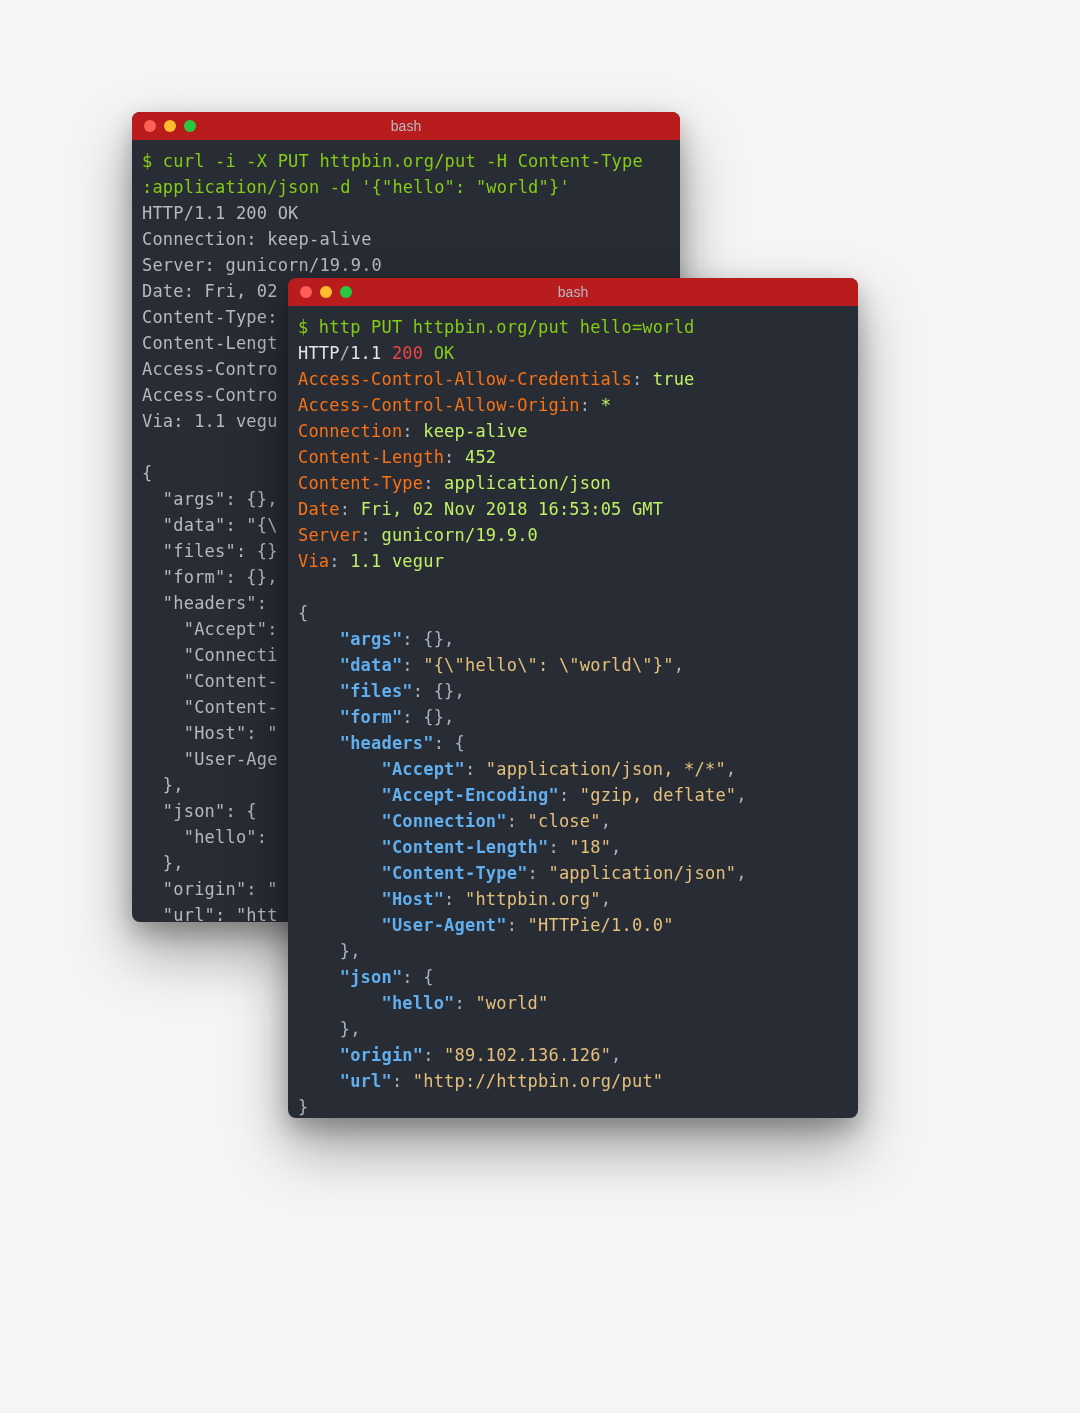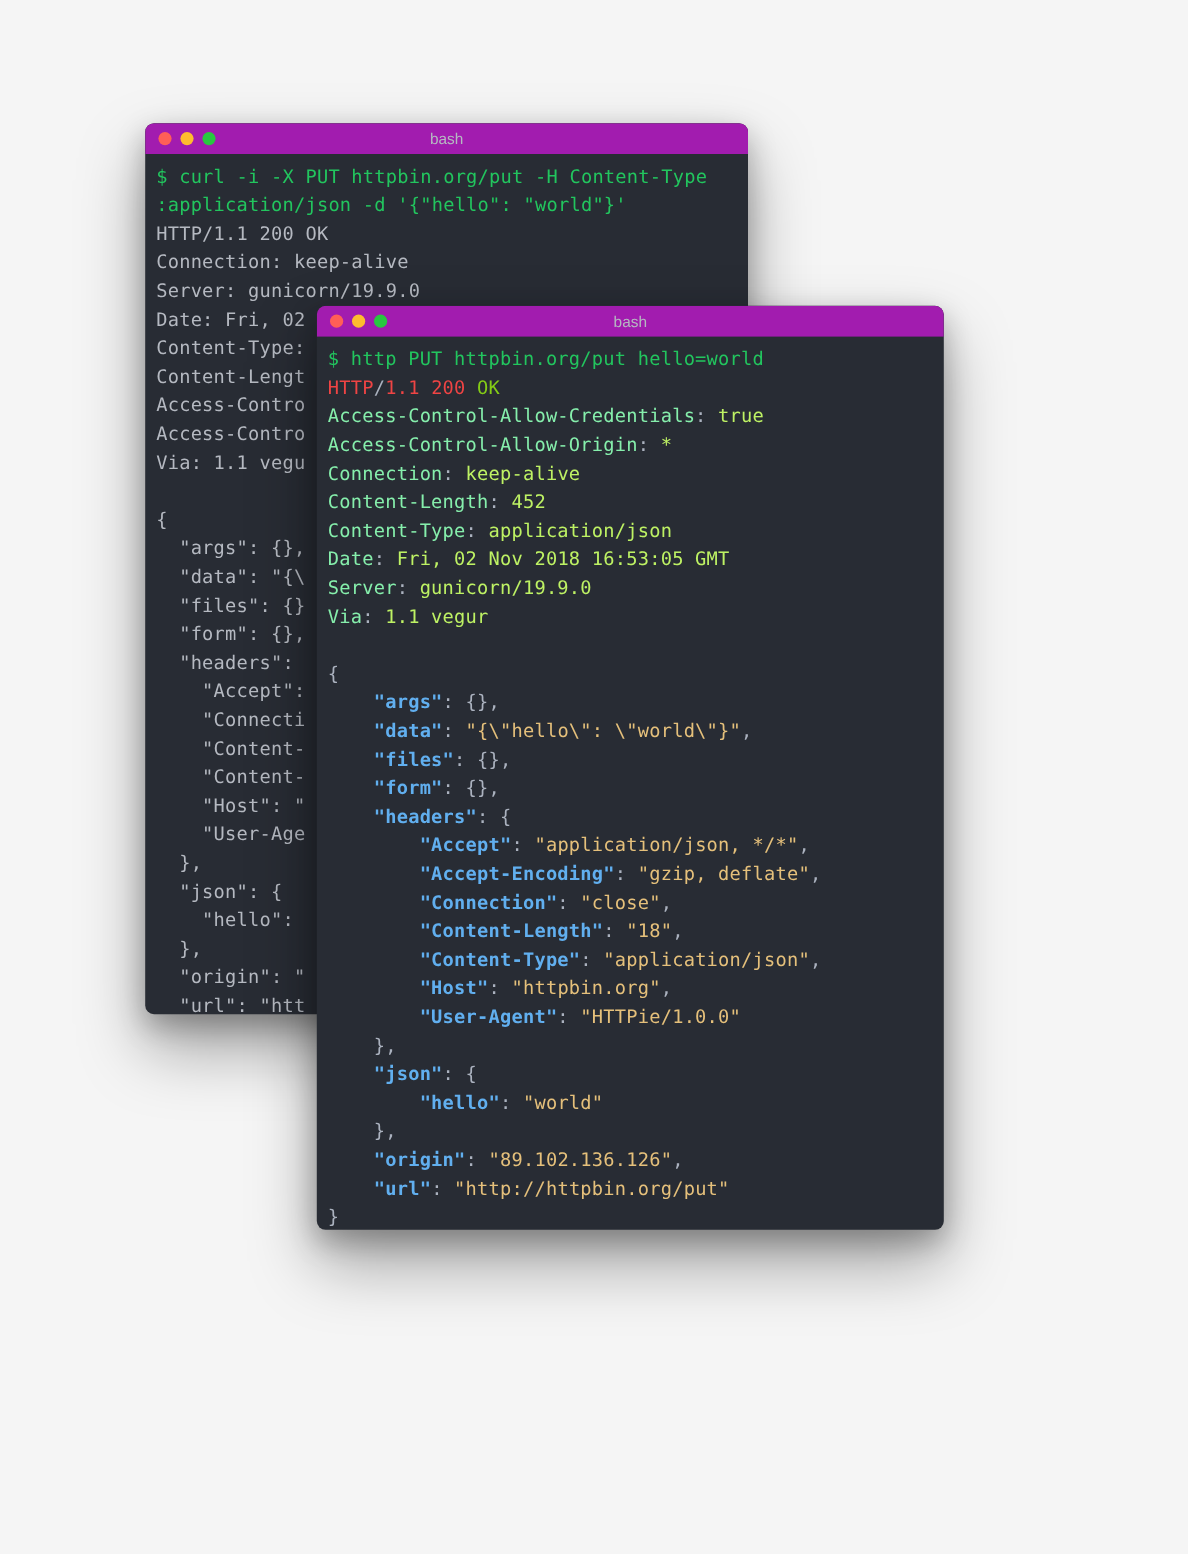--- a/index.html
+++ b/index.html
@@ -26,21 +26,21 @@
     height: 810px;
   }
   .term.front {
     left: 288px;
     top: 278px;
     width: 570px;
     height: 840px;
   }
   .titlebar {
     height: 28px;
-    background: #a21caf;
+    background: #b91c1c;
     display: flex;
     align-items: center;
     padding-left: 12px;
     position: relative;
   }
   .traffic {
     display: flex;
     gap: 8px;
   }
   .dot {
@@ -66,26 +66,26 @@
     white-space: pre;
   }
   .content.back {
     letter-spacing: 0.2px;
   }
   .content.front {
     letter-spacing: 0.2px;
   }
   .gray  { color: #b5b9c1; }
   .white { color: #bef264; }
-  .c-prompt { color: #22c55e; }
-  .c-name   { color: #ef4444; text-align: right; }
+  .c-prompt { color: #84cc16; }
+  .c-name   { color: #e5e5e5; text-align: right; }
   .c-punct  { color: #abb2bf; }
   .c-num    { color: #ef4444; }
   .c-ok     { color: #84cc16; }
-  .c-hdr    { color: #86efac; }
+  .c-hdr    { color: #f97316; }
   .c-key    { color: #61afef; font-weight: 600;}
   .c-str    { color: #e5c07b; }
 </style>
 </head>
 <body>
 
 <div class="term back">
   <div class="titlebar">
     <div class="traffic">
       <div class="dot red"></div>

